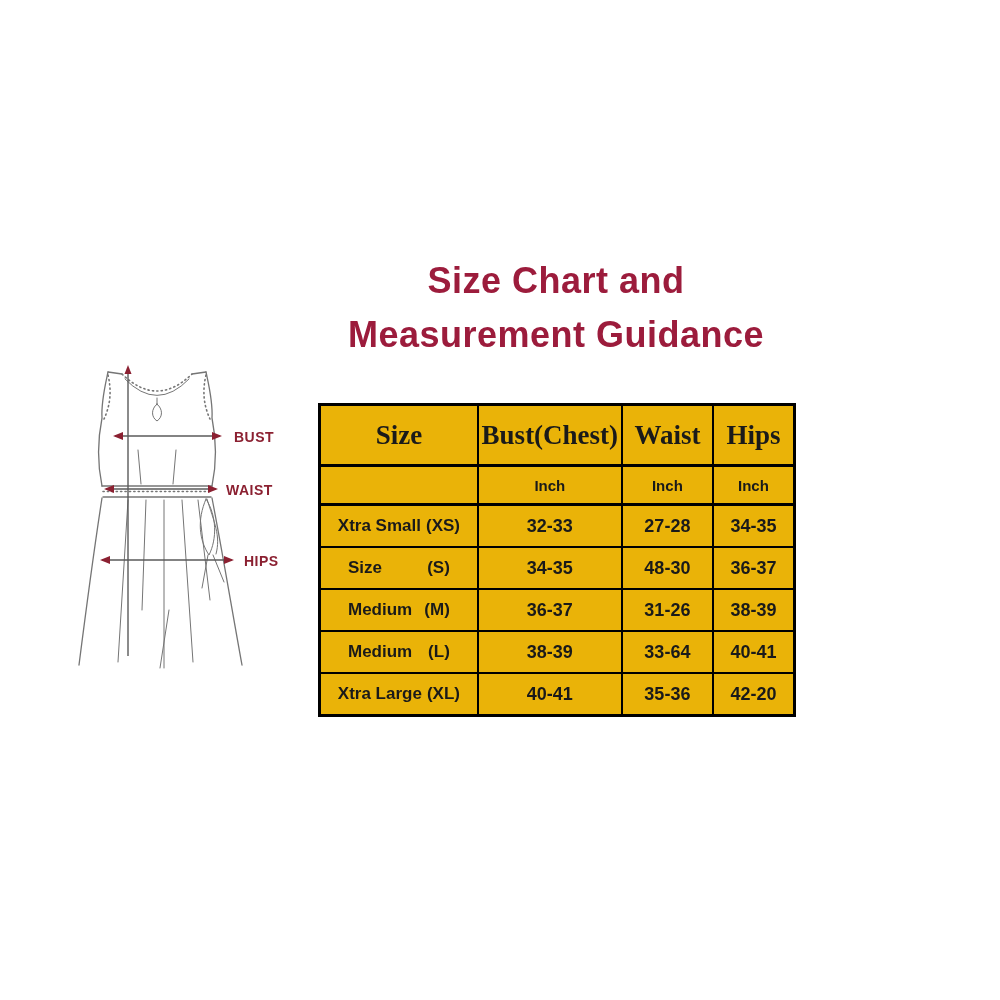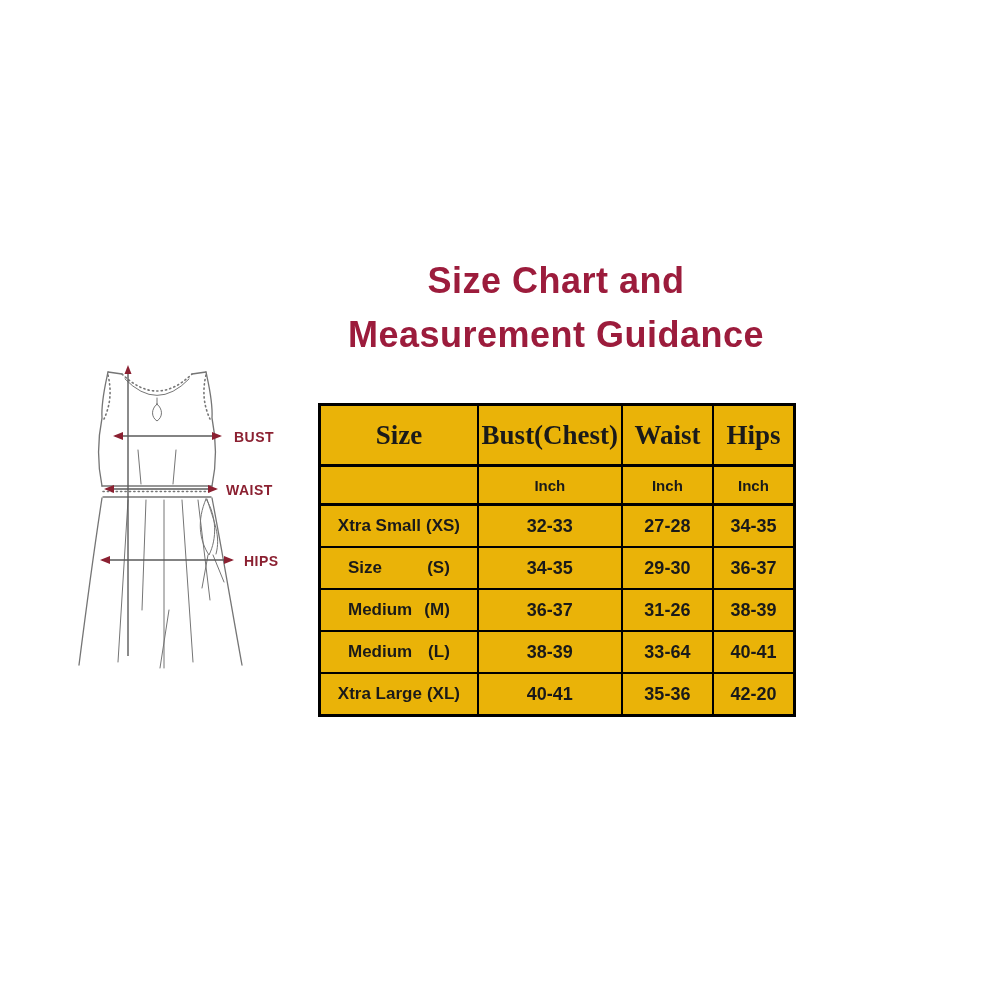--- a/index.html
+++ b/index.html
@@ -227,21 +227,21 @@
           <td>34-35</td>
         </tr>
         <tr class="data-row">
           <td class="size-cell spread">
             <span class="cell-inner">
               <span>Size</span>
               <span>(S)</span>
             </span>
           </td>
           <td>34-35</td>
-          <td>29-30</td>
+          <td>48-30</td>
           <td>36-37</td>
         </tr>
         <tr class="data-row">
           <td class="size-cell spread">
             <span class="cell-inner">
               <span>Medium</span>
               <span>(M)</span>
             </span>
           </td>
           <td>36-37</td>

